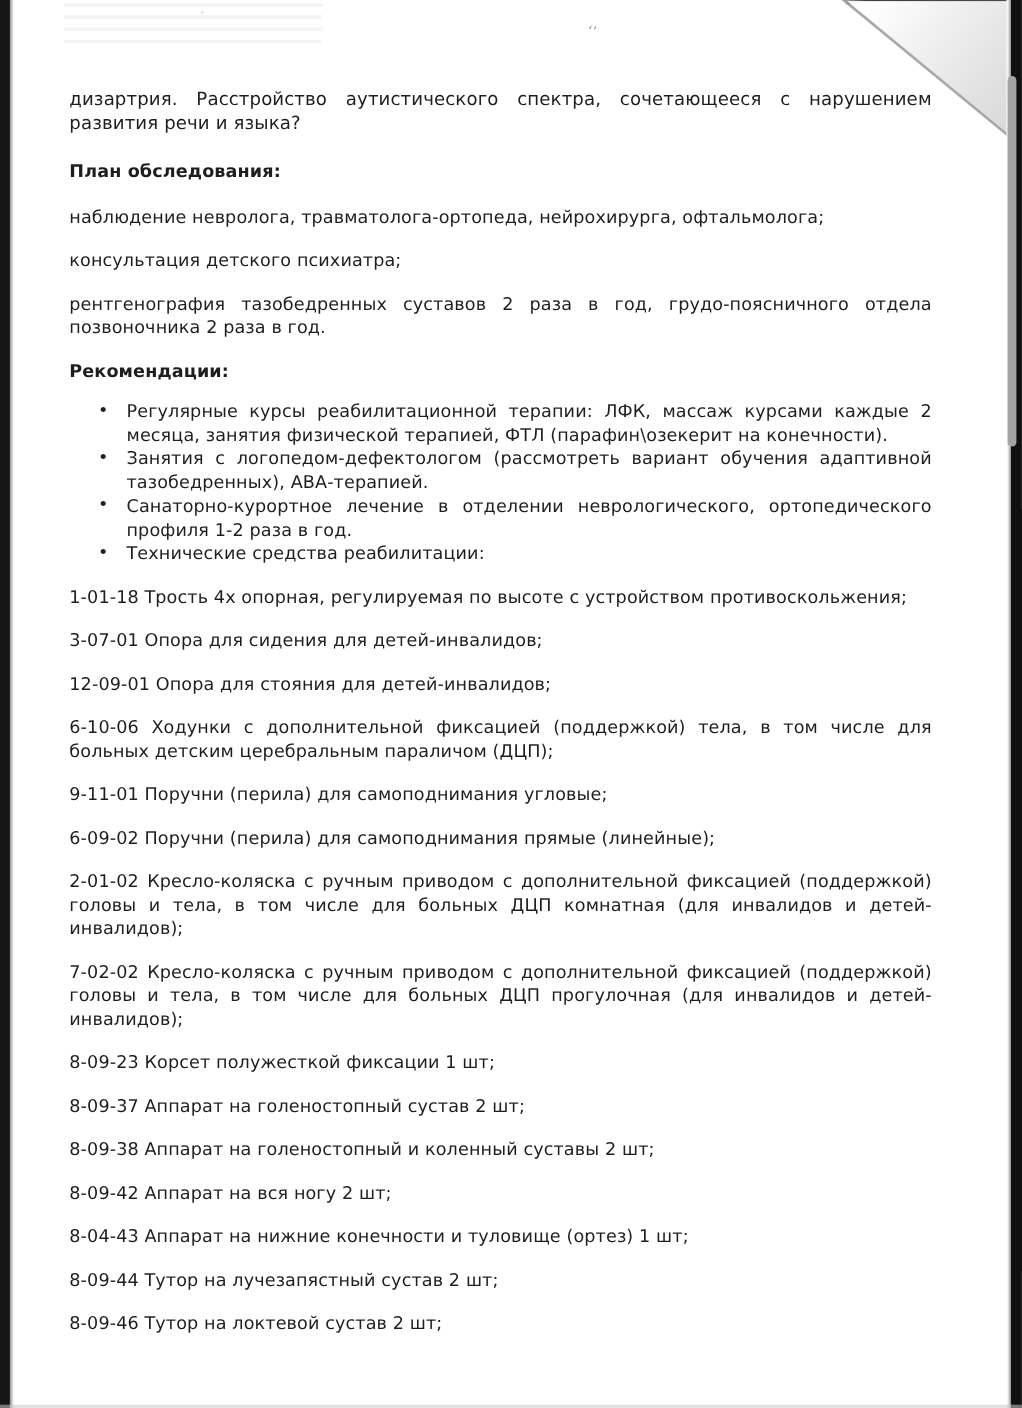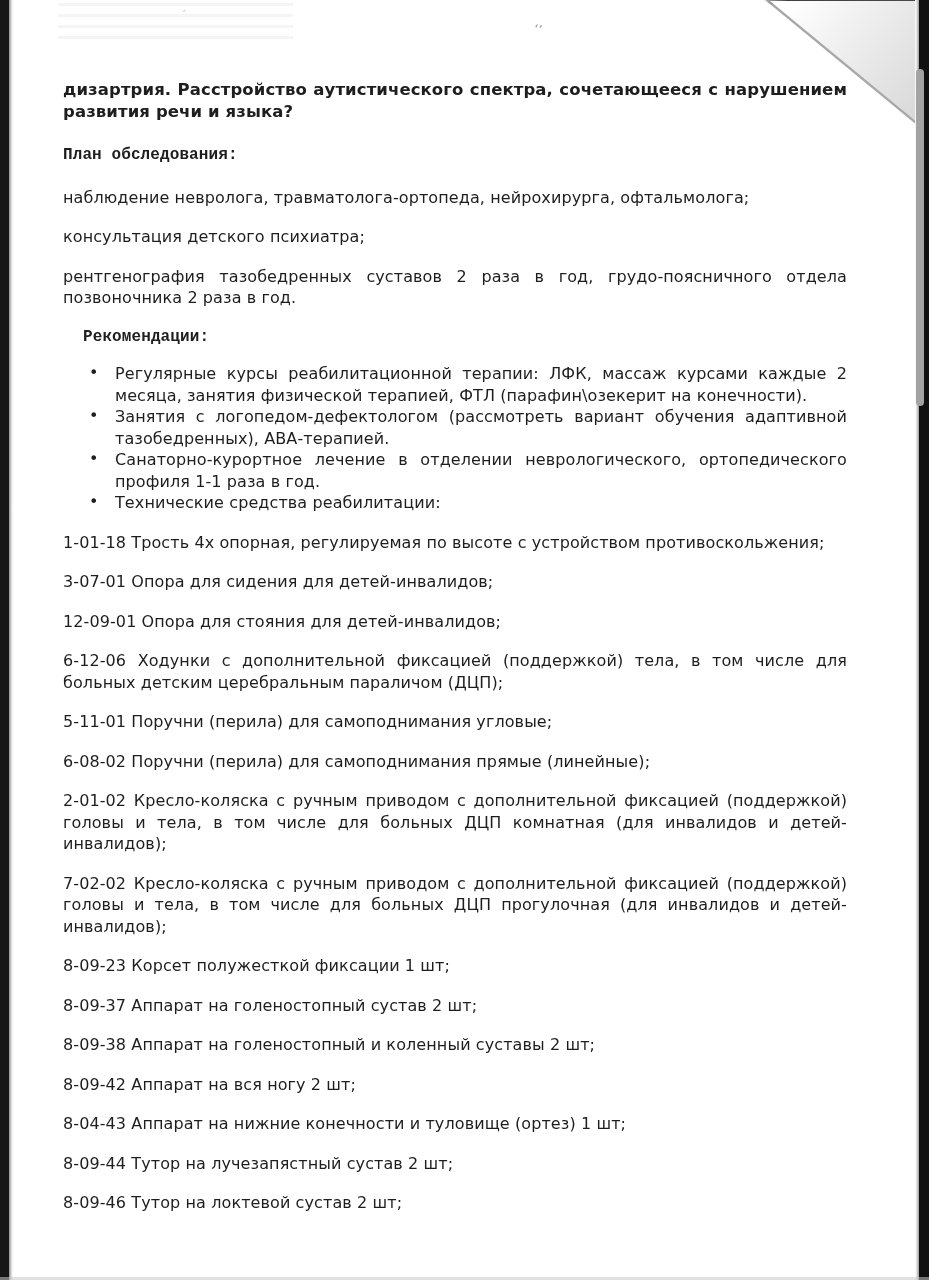--- a/index.html
+++ b/index.html
@@ -52,23 +52,23 @@
     position:absolute; right:5px; top:69px; width:8px; height:337px;
     background:#a3a3a3; border-radius:4px; z-index:8;
   }
 
   
   .content {
     position:absolute; left:63px; top:79px; width:784px; z-index:2;
     font-size:16px; line-height:21.5px; color:#1e1e1e; letter-spacing:0.1px;
   }
   .para { margin:0 0 18px 0; text-align:justify; }
-  .intro { font-weight:bold; font-size:16.5px; margin-bottom:23px; }
-  .heading { font-weight:bold; text-align:left; margin:0 0 20px 0;font-family:Liberation Mono, monospace; }
-  .rec-heading { margin-bottom:15px;margin-left:20px; }
+  .intro { font-weight:normal; font-size:16.5px; margin-bottom:23px; }
+  .heading { font-weight:bold; text-align:left; margin:0 0 20px 0; }
+  .rec-heading { margin-bottom:15px; }
 
   .bullets { margin:14px 0 18px 0; padding:0; }
   .bullet { position:relative; padding-left:52px; text-align:justify; }
   .bullet .marker { position:absolute; left:26px; top:-1px; }
 </style>
 </head>
 <body>
 
 <div class="smudge-top-left"></div>
 <span class="speck-a">ˊ</span>
@@ -95,34 +95,34 @@
       <span class="marker">•</span>
       <span>Регулярные курсы реабилитационной терапии: ЛФК, массаж курсами каждые 2 месяца, занятия физической терапией, ФТЛ (парафин\озекерит на конечности).</span>
     </div>
     <div class="bullet">
       <span class="marker">•</span>
       <span>Занятия с логопедом-дефектологом (рассмотреть вариант обучения адаптивной тазобедренных), АВА-терапией.</span>
     </div>
     <div class="bullet">
       
       <span class="marker">•</span>
-      <span>Санаторно-курортное лечение в отделении неврологического, ортопедического профиля 1-1 раза в год.</span>
+      <span>Санаторно-курортное лечение в отделении неврологического, ортопедического профиля 1-2 раза в год.</span>
     </div>
     <div class="bullet">
       <span class="marker">•</span>
       <span>Технические средства реабилитации:</span>
     </div>
   </div>
 
   <p class="para">1-01-18 Трость 4х опорная, регулируемая по высоте с устройством противоскольжения;</p>
   <p class="para">3-07-01 Опора для сидения для детей-инвалидов;</p>
   <p class="para">12-09-01 Опора для стояния для детей-инвалидов;</p>
-  <p class="para">6-12-06 Ходунки с дополнительной фиксацией (поддержкой) тела, в том числе для больных детским церебральным параличом (ДЦП);</p>
-  <p class="para">5-11-01 Поручни (перила) для самоподнимания угловые;</p>
-  <p class="para">6-08-02 Поручни (перила) для самоподнимания прямые (линейные);</p>
+  <p class="para">6-10-06 Ходунки с дополнительной фиксацией (поддержкой) тела, в том числе для больных детским церебральным параличом (ДЦП);</p>
+  <p class="para">9-11-01 Поручни (перила) для самоподнимания угловые;</p>
+  <p class="para">6-09-02 Поручни (перила) для самоподнимания прямые (линейные);</p>
   <p class="para">2-01-02 Кресло-коляска с ручным приводом с дополнительной фиксацией (поддержкой) головы и тела, в том числе для больных ДЦП комнатная (для инвалидов и детей-инвалидов);</p>
   <p class="para">7-02-02 Кресло-коляска с ручным приводом с дополнительной фиксацией (поддержкой) головы и тела, в том числе для больных ДЦП прогулочная (для инвалидов и детей-инвалидов);</p>
   <p class="para">8-09-23 Корсет полужесткой фиксации 1 шт;</p>
   <p class="para">8-09-37 Аппарат на голеностопный сустав 2 шт;</p>
   <p class="para">8-09-38 Аппарат на голеностопный и коленный суставы 2 шт;</p>
   <p class="para">8-09-42 Аппарат на вся ногу 2 шт;</p>
   <p class="para">8-04-43 Аппарат на нижние конечности и туловище (ортез) 1 шт;</p>
   <p class="para">8-09-44 Тутор на лучезапястный сустав 2 шт;</p>
   <p class="para">8-09-46 Тутор на локтевой сустав 2 шт;</p>
 

